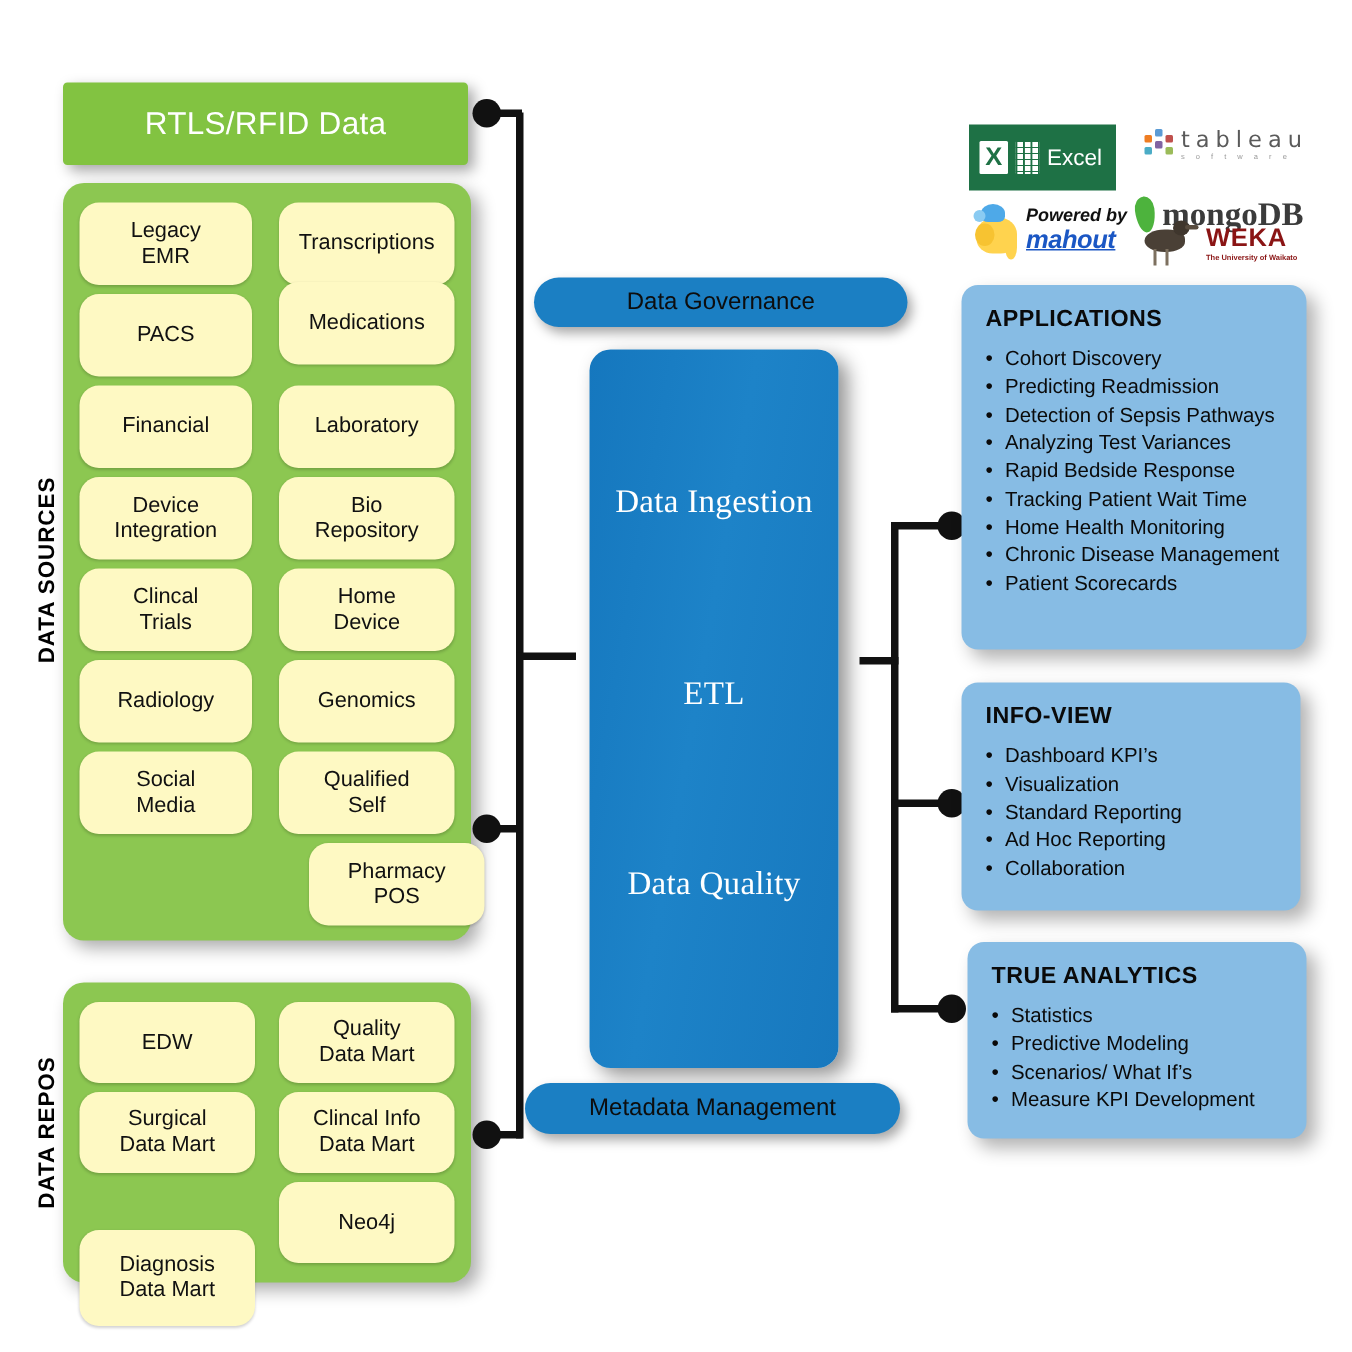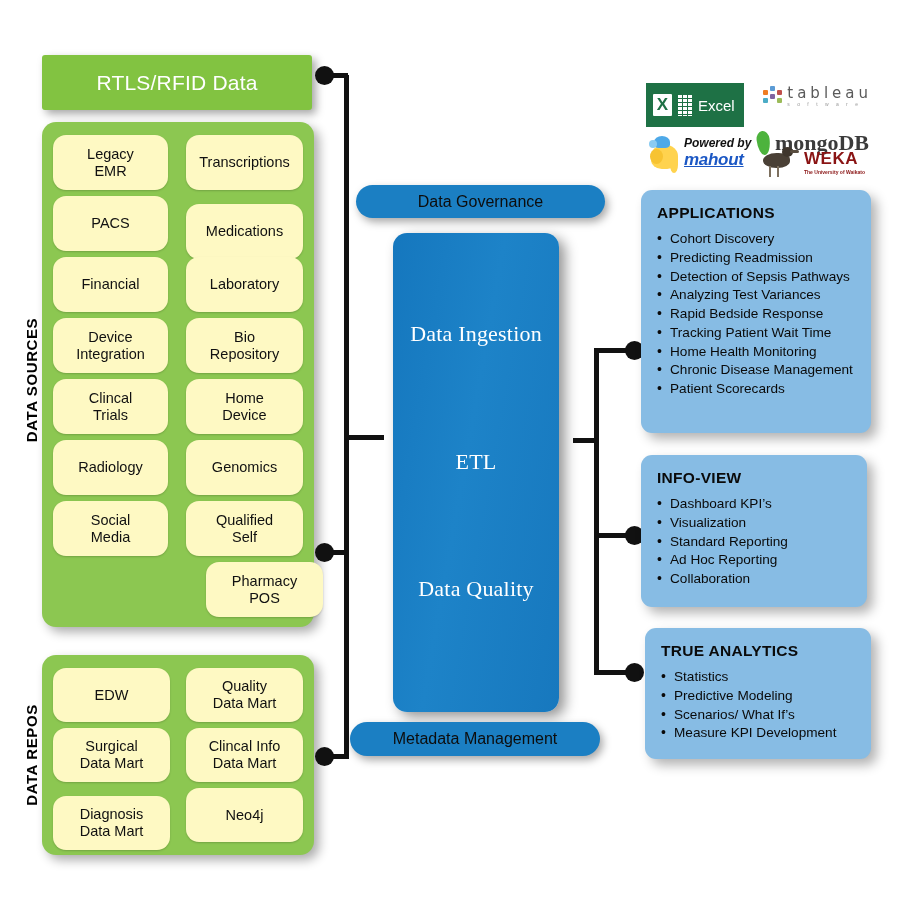--- a/index.html
+++ b/index.html
@@ -145,21 +145,21 @@
   <div class="abs src-box center" style="left:53px;top:440px;width:115px;height:55px;">
       <span>Radiology</span>
     </div>
   <div class="abs src-box center" style="left:53px;top:501px;width:115px;height:55px;">
       <span>Social Media</span>
     </div>
 
   <div class="abs src-box center" style="left:186px;top:135px;width:117px;height:55px;">
       <span>Transcriptions</span>
     </div>
-  <div class="abs src-box center" style="left:186px;top:204px;width:117px;height:55px;">
+  <div class="abs src-box center" style="left:186px;top:188px;width:117px;height:55px;">
       <span>Medications</span>
     </div>
   <div class="abs src-box center" style="left:186px;top:257px;width:117px;height:55px;">
       <span>Laboratory</span>
     </div>
   <div class="abs src-box center" style="left:186px;top:318px;width:117px;height:55px;">
       <span>Bio Repository</span>
     </div>
   <div class="abs src-box center" style="left:186px;top:379px;width:117px;height:55px;">
       <span>Home Device</span>
@@ -177,21 +177,21 @@
   <div class="abs side-label" style="left:-32px;top:745px;width:130px;height:20px;text-align:center;">DATA REPOS</div>
 
   <div class="abs green-panel" style="left:42px;top:655px;width:272px;height:200px;"></div>
 
   <div class="abs src-box center" style="left:53px;top:668px;width:117px;height:54px;">
       <span>EDW</span>
     </div>
   <div class="abs src-box center" style="left:53px;top:728px;width:117px;height:54px;">
       <span>Surgical Data Mart</span>
     </div>
-  <div class="abs src-box center" style="left:53px;top:796px;width:117px;height:54px;">
+  <div class="abs src-box center" style="left:53px;top:820px;width:117px;height:64px;">
       <span>Diagnosis Data Mart</span>
     </div>
 
   <div class="abs src-box center" style="left:186px;top:668px;width:117px;height:54px;">
       <span>Quality Data Mart</span>
     </div>
   <div class="abs src-box center" style="left:186px;top:728px;width:117px;height:54px;">
       <span>Clincal Info Data Mart</span>
     </div>
   <div class="abs src-box center" style="left:186px;top:788px;width:117px;height:54px;">

